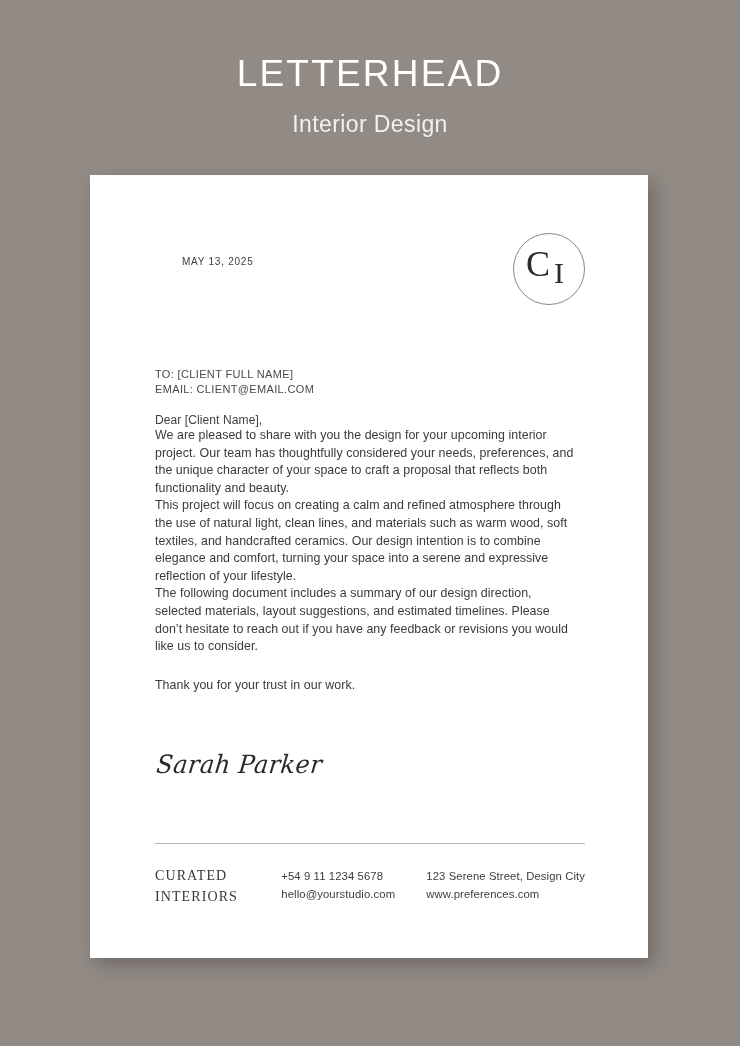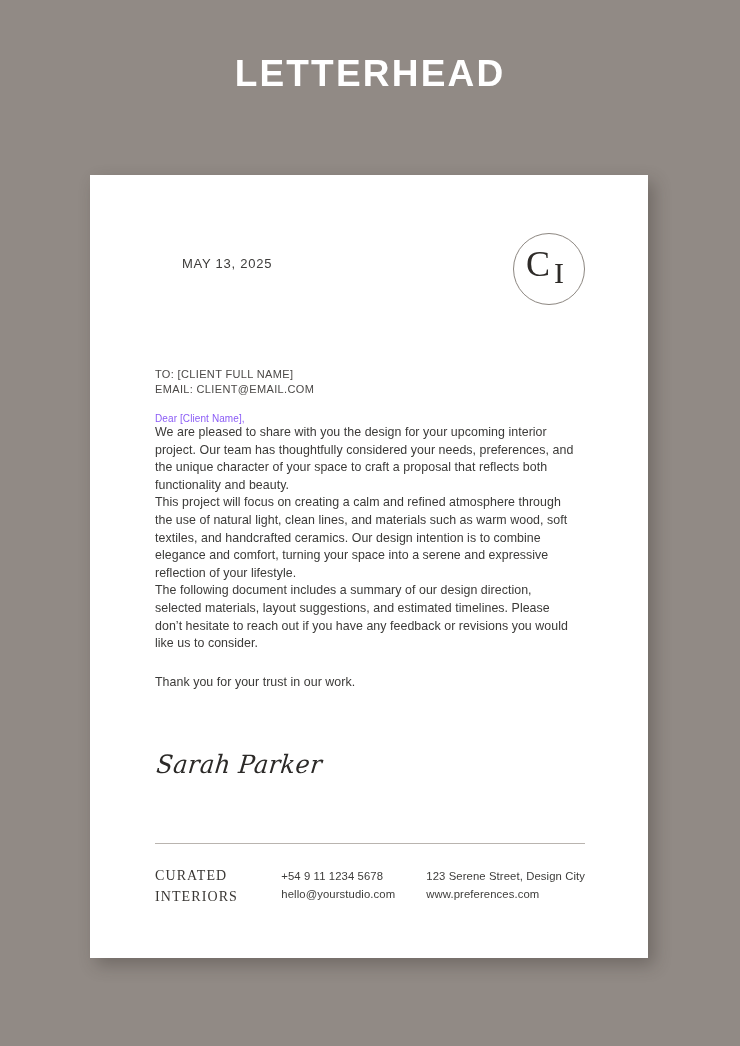--- a/index.html
+++ b/index.html
@@ -25,21 +25,21 @@
     display: flex;
     flex-direction: column;
     align-items: center;
     justify-content: flex-start;
     padding-top: 55px;
   }
 
   #header-title {
     color: #ffffff;
     font-size: 37px;
-    font-weight: 700;
+    font-weight: 400;
     letter-spacing: 2.2px;
     line-height: 1.05;
   }
 
   #header-subtitle {
     color: #f3f1ef;
     font-size: 23px;
     font-weight: 400;
     letter-spacing: 0.4px;
     margin-top: 17px;
@@ -70,21 +70,21 @@
     top: 58px;
     left: 0;
     width: 430px;
     height: 80px;
   }
 
   #letter-date {
     position: absolute;
     top: 23px;
     left: 0;
-    font-size: 13px;
+    font-size: 10px;
     letter-spacing: 0.75px;
     color: #3d3c3a;
     padding-left: 27px;
   }
 
   #monogram {
     position: absolute;
     right: 0;
     top: 0;
     width: 72px;
@@ -129,22 +129,22 @@
 
   
   #letter-body {
     position: absolute;
     top: 238px;
     left: 0;
     width: 424px;
   }
 
   #salutation {
-    font-size: 10px;
-    color: #8b5cf6;
+    font-size: 12px;
+    color: #404040;
     letter-spacing: 0.1px;
   }
 
   .body-paragraph {
     font-size: 12.4px;
     line-height: 17.6px;
     color: #3b3a38;
     letter-spacing: 0.05px;
   }
 
@@ -218,20 +218,21 @@
     white-space: nowrap;
     padding-top: 2px;
   }
   #footer-col-contact { width: 147px; }
 </style>
 </head>
 <body>
 
 <div id="mockup-header">
   <div id="header-title">LETTERHEAD</div>
+  <div id="header-subtitle">Interior Design</div>
 </div>
 
 <div id="letter-sheet">
   <div class="sheet-inner">
 
     <div id="meta-row">
       <div id="letter-date">MAY 13, 2025</div>
       <div id="monogram">
         <span id="monogram-c">C</span>
         <span id="monogram-i">I</span>

